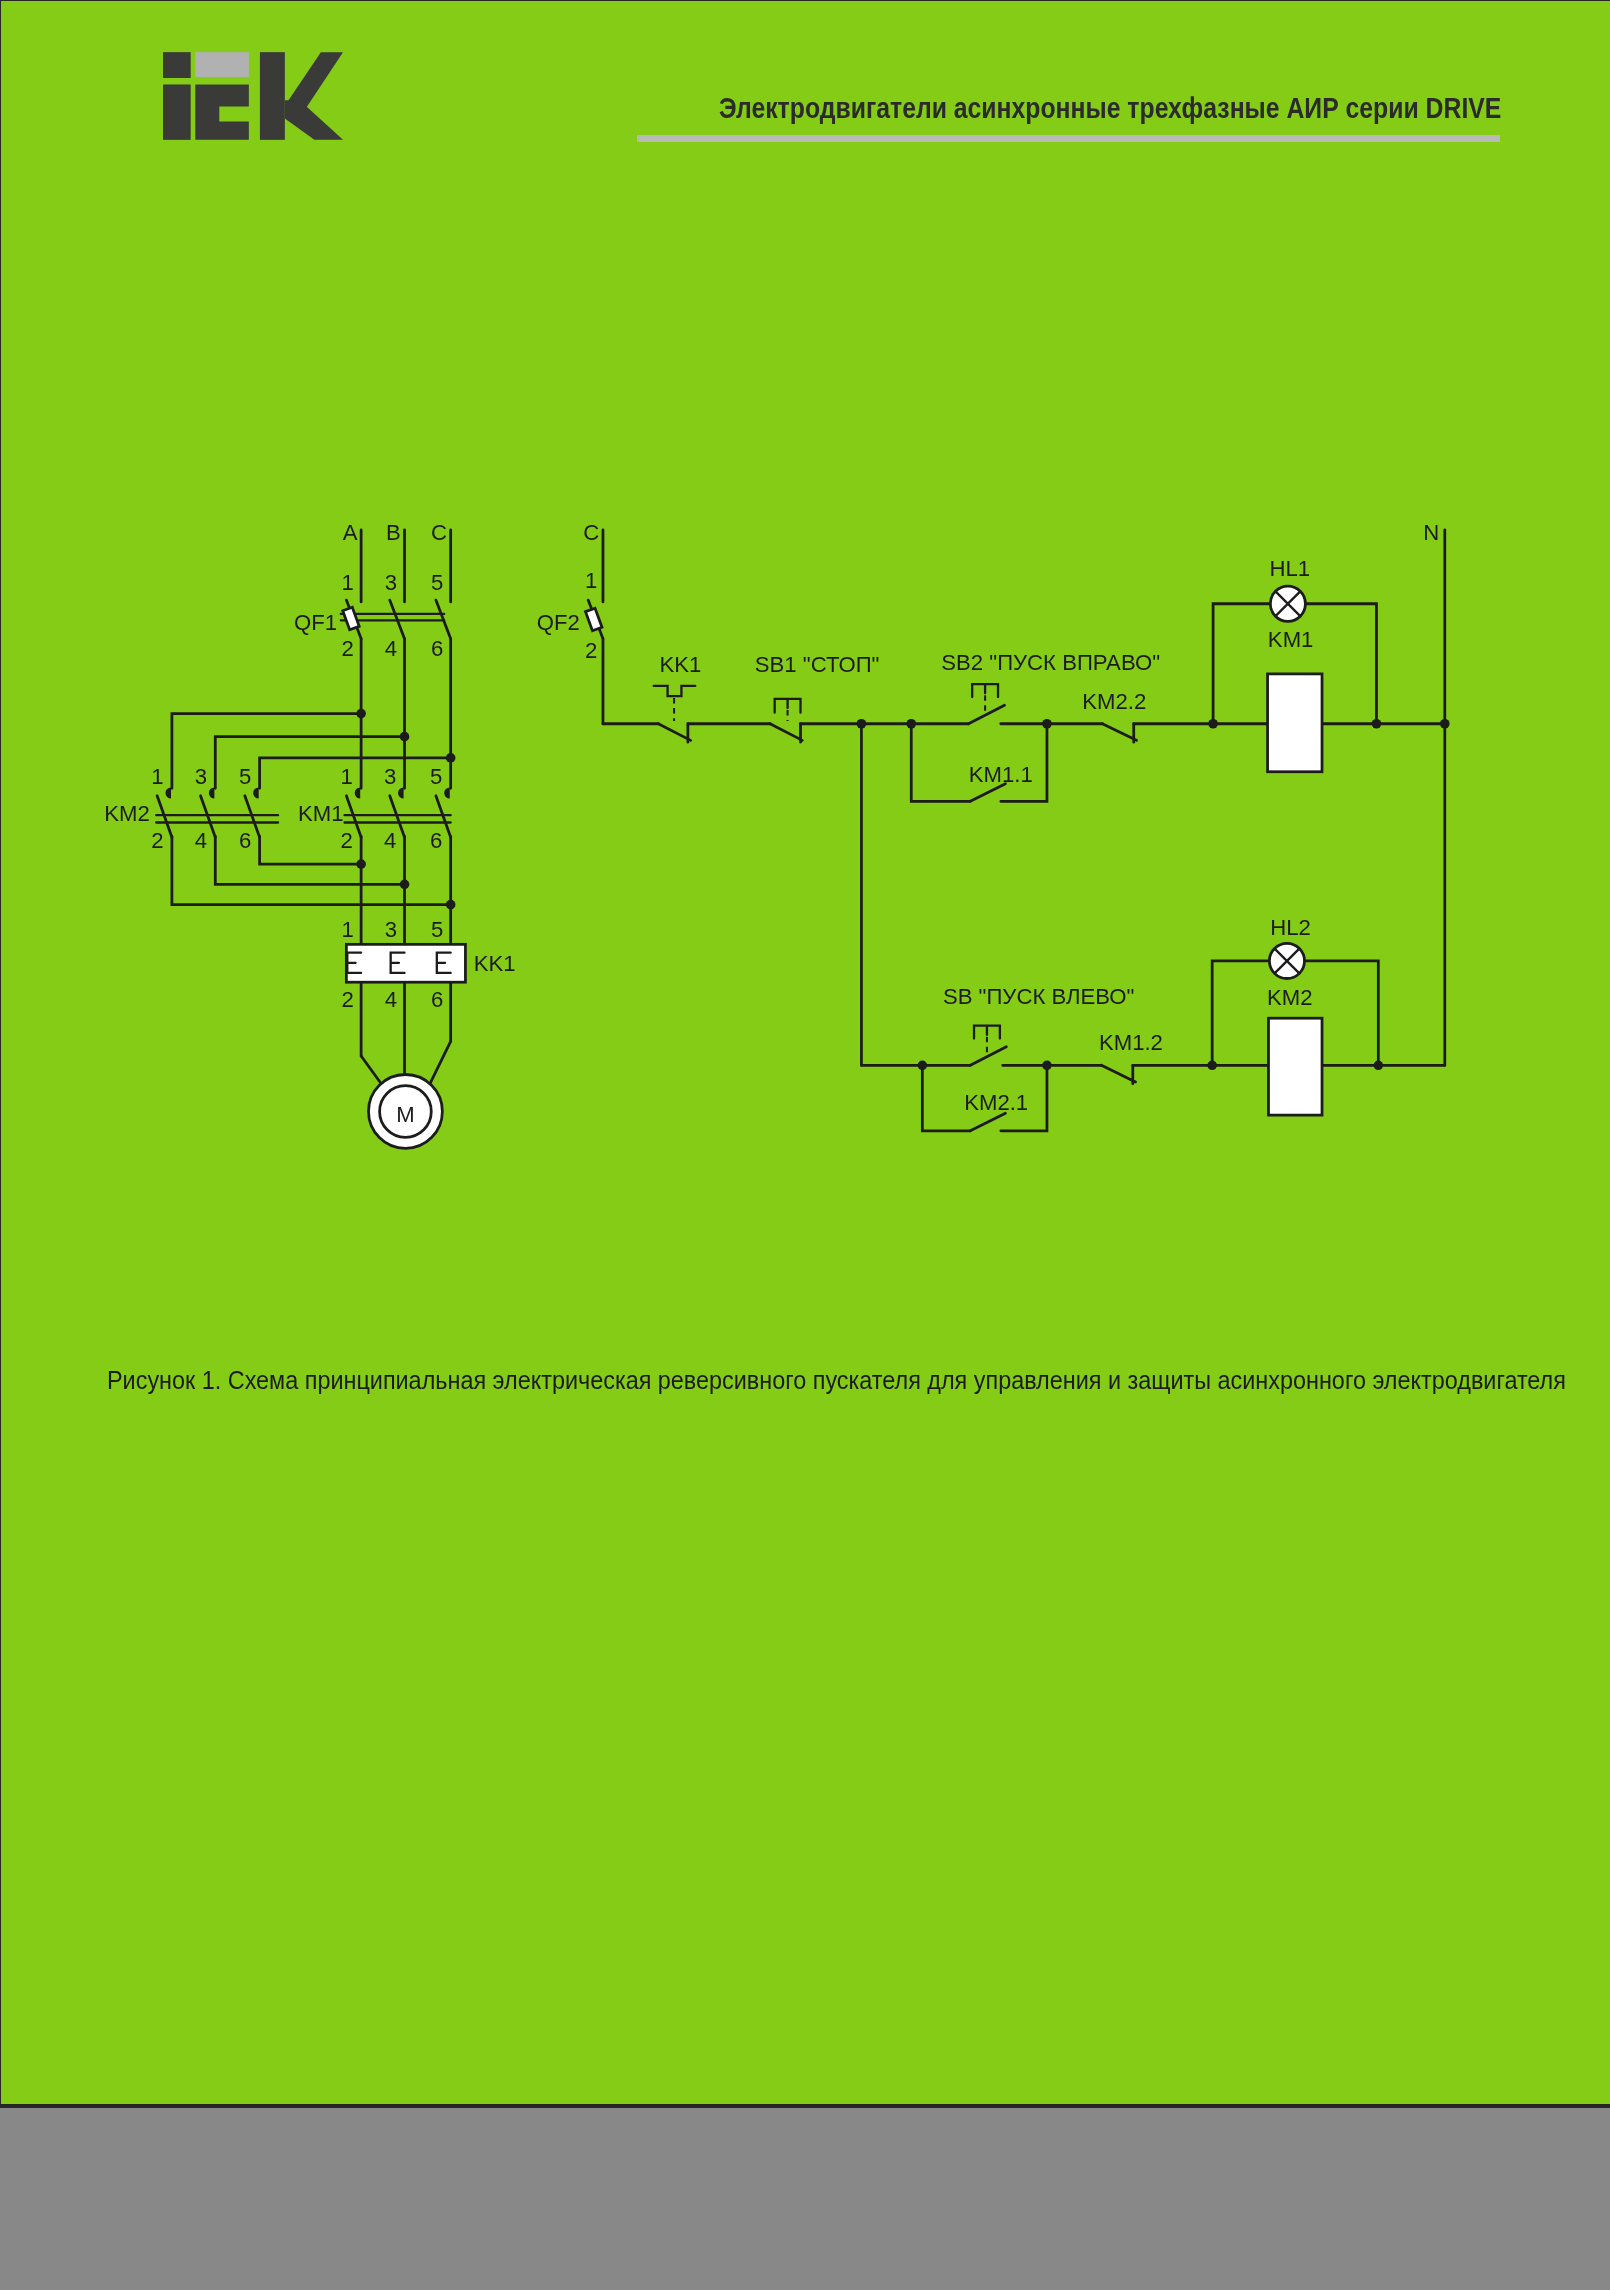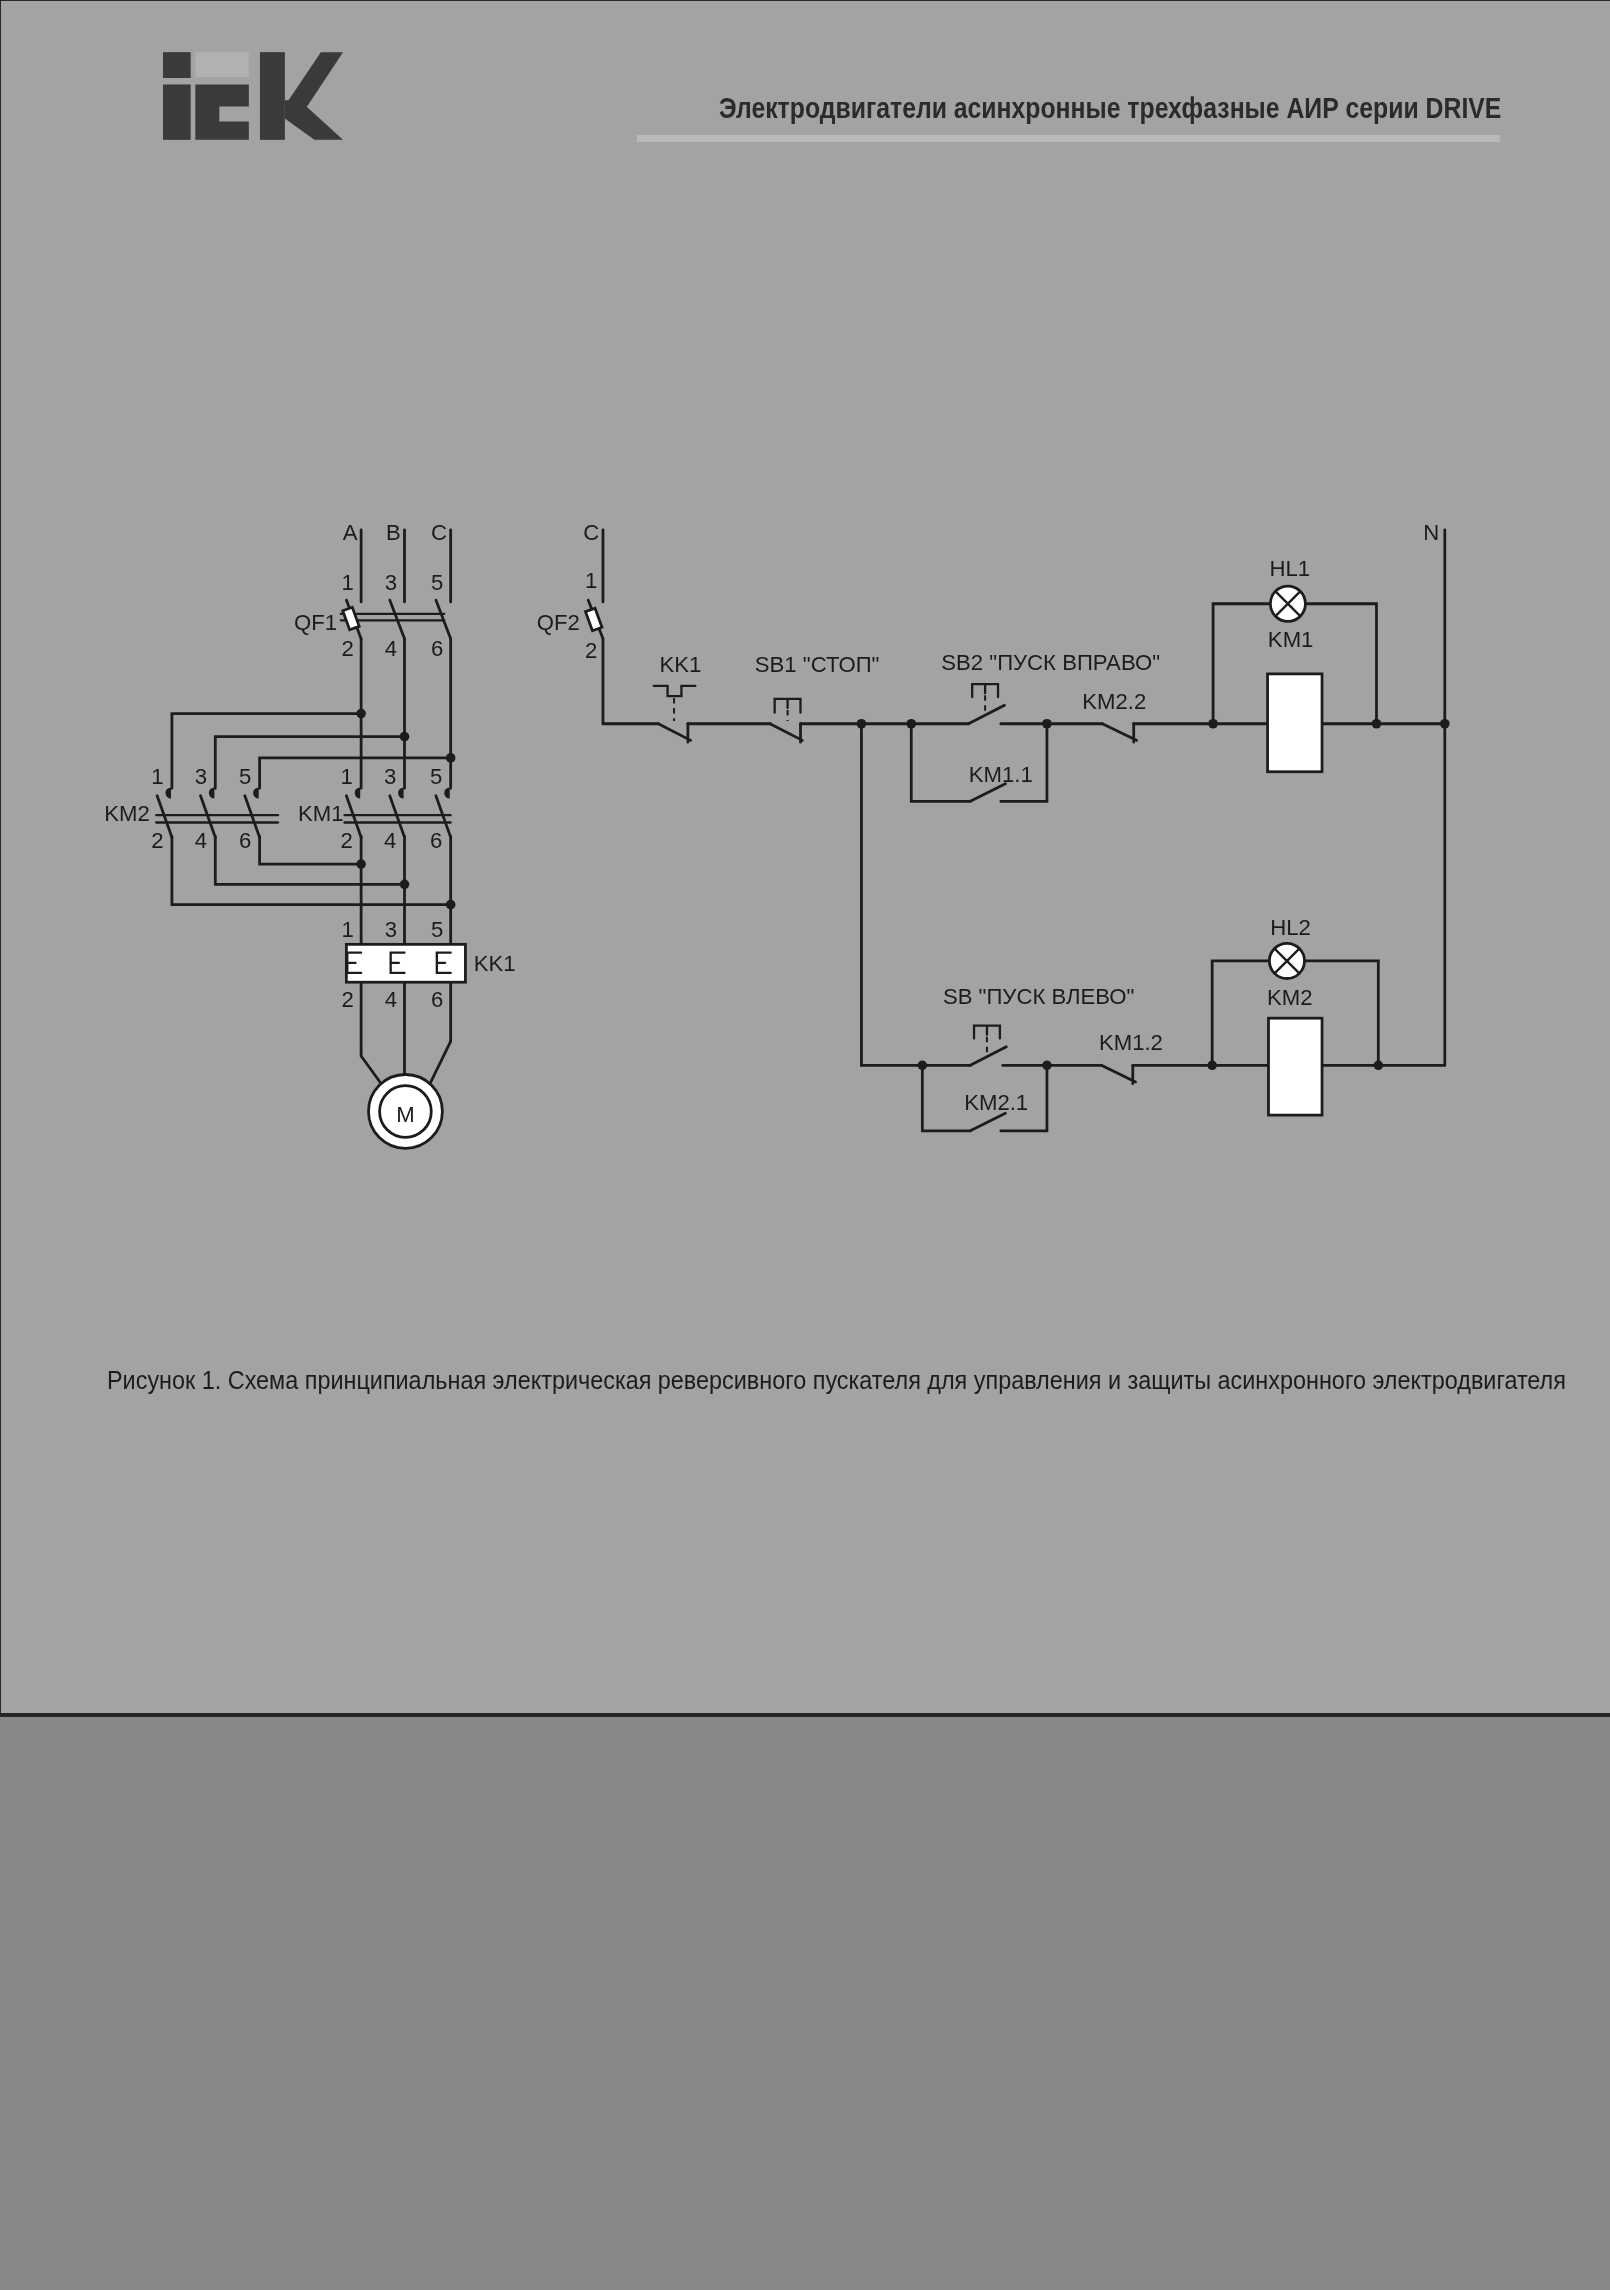--- a/index.html
+++ b/index.html
@@ -1,19 +1,19 @@
 <!DOCTYPE html>
 <html style="font-size:14.8px"><head>
 <meta charset="utf-8">
 <style>
   html,body{margin:0;padding:0;background:#888;}
   .page{
     position:relative;
-    width:1611px;height:1717px;
-    background:#a3a3a3;
+    width:1611px;height:2108px;
+    background:#84cc16;
     box-sizing:border-box;
     border:1.8px solid #272727;
     border-bottom-width:4.6px;
     font-family:"Liberation Sans", sans-serif;
     overflow:hidden;
     padding-left:40px;
   }
   .logo{position:absolute;left:162px;top:51px;width:180px;height:88px;}
   .hdr-title{
     position:absolute;top:90px;right:109px;

